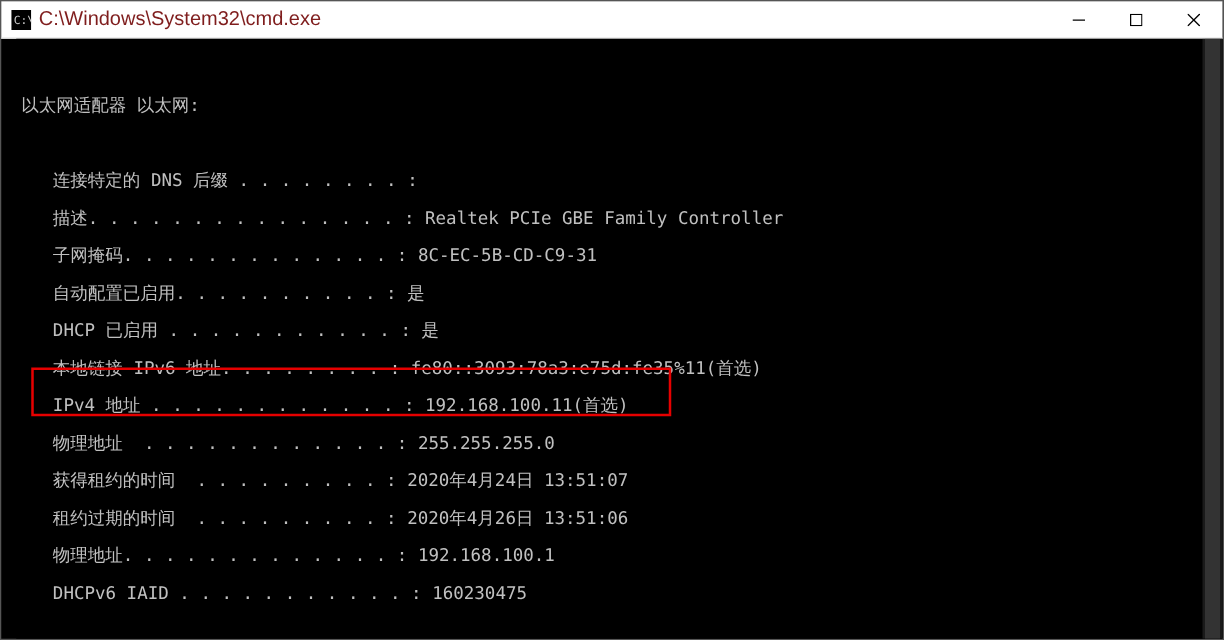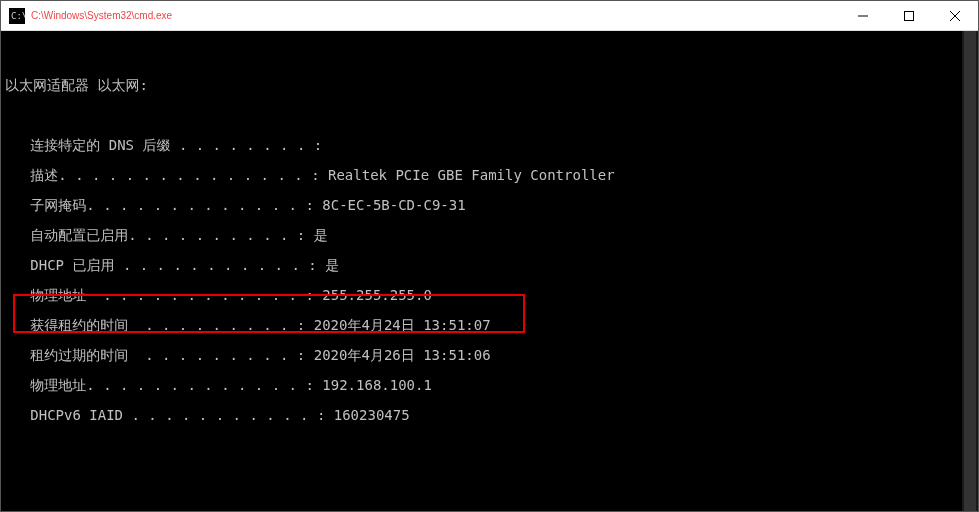--- a/index.html
+++ b/index.html
@@ -1,24 +1,24 @@
 <!DOCTYPE html>
 <html><head>
 <meta charset="utf-8">
 <style>
   * { margin: 0; padding: 0; box-sizing: border-box; }
   html, body { width: 979px; height: 512px; overflow: hidden; font-family: "Segoe UI", Tahoma, sans-serif; }
   .window { width: 979px; height: 512px; border: 1px solid #555; background: #000; display: flex; flex-direction: column; }
   .titlebar { height: 30px; background: #fff; display: flex; align-items: center; border-bottom: 1px solid #ddd; }
   .titlebar .icon { width: 16px; height: 16px; margin: 0 6px 0 8px; display: flex; align-items: center; justify-content: center; }
-  .titlebar .title { font-size: 10px; color: #ef4444; flex: 0 0 auto; text-align: center; }
+  .titlebar .title { font-size: 16px; color: #7f1d1d; flex: 0 0 auto; text-align: center; }
   .titlebar .spacer { flex: 1; }
   .win-btn { width: 46px; height: 30px; display: flex; align-items: center; justify-content: center; color: #000; }
   .win-btn svg { width: 10px; height: 10px; }
-  .terminal { flex: 1; background: #000; color: #c0c0c0; font-family: "NSimSun", "SimSun", "Consolas", monospace; font-size: 14px; line-height: 15px; padding: 2px 4px; white-space: pre; position: relative; overflow: hidden; }
+  .terminal { flex: 1; background: #000; color: #c0c0c0; font-family: "NSimSun", "SimSun", "Consolas", monospace; font-size: 14px; line-height: 15px; padding: 2px 4px; white-space: pre; position: relative; overflow: hidden; margin-left: 12px; }
   .scrollbar { position: absolute; right: 0; top: 0; bottom: 0; width: 16px; background: #1a1a1a; }
   .scrollbar .thumb { position: absolute; left: 2px; right: 2px; top: 0; height: 100%; background: #333; }
   .highlight-box { position: absolute; border: 2px solid #e60000; pointer-events: none; }
   .line { height: 15px; }
 </style>
 </head>
 <body>
 
 <div class="window">
   <div class="titlebar">
@@ -50,20 +50,22 @@
 
   <div class="terminal">
 <div class="line"></div>
 <div class="line"><span>以太网适配器 以太网:</span></div>
 <div class="line"></div>
 <div class="line">   <span>连接特定的 DNS 后缀</span> . . . . . . . . :<span></span></div>
 <div class="line">   <span>描述</span>. . . . . . . . . . . . . . . : <span>Realtek PCIe GBE Family Controller</span></div>
 <div class="line">   <span>子网掩码</span>. . . . . . . . . . . . . : <span>8C-EC-5B-CD-C9-31</span></div>
 <div class="line">   <span>自动配置已启用</span>. . . . . . . . . . : <span>是</span></div>
 <div class="line">   <span>DHCP 已启用</span> . . . . . . . . . . . : <span>是</span></div>
+<div class="line">   <span>本地链接 IPv6 地址</span>. . . . . . . . : <span>fe80::3093:78a3:e75d:fe35%11(首选)</span></div>
+<div class="line">   <span>IPv4 地址</span> . . . . . . . . . . . . : <span>192.168.100.11(首选)</span></div>
 <div class="line">   <span>物理地址</span>  . . . . . . . . . . . . : <span>255.255.255.0</span></div>
 <div class="line">   <span>获得租约的时间</span>  . . . . . . . . . : <span>2020年4月24日 13:51:07</span></div>
 <div class="line">   <span>租约过期的时间</span>  . . . . . . . . . : <span>2020年4月26日 13:51:06</span></div>
 <div class="line">   <span>物理地址</span>. . . . . . . . . . . . . : <span>192.168.100.1</span></div>
 <div class="line">   <span>DHCPv6 IAID</span> . . . . . . . . . . . : <span>160230475</span></div>
 
 
 
 
 

